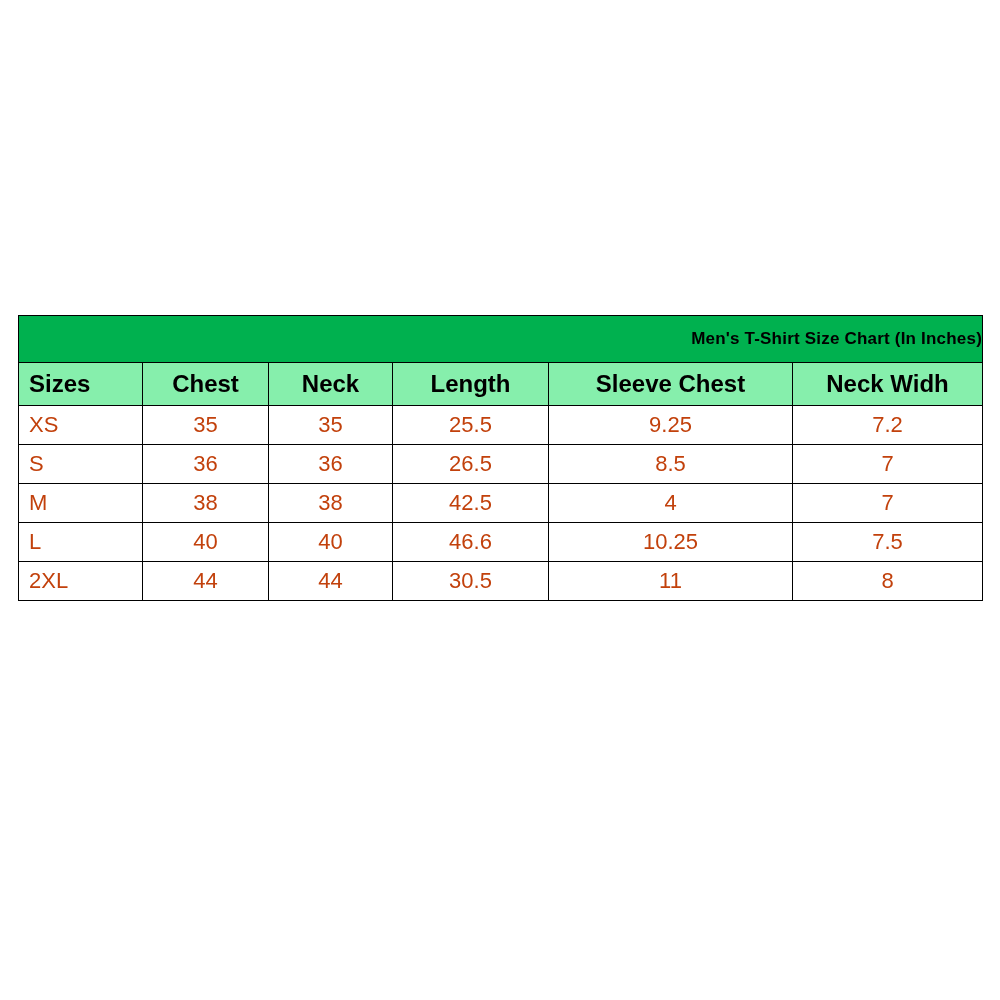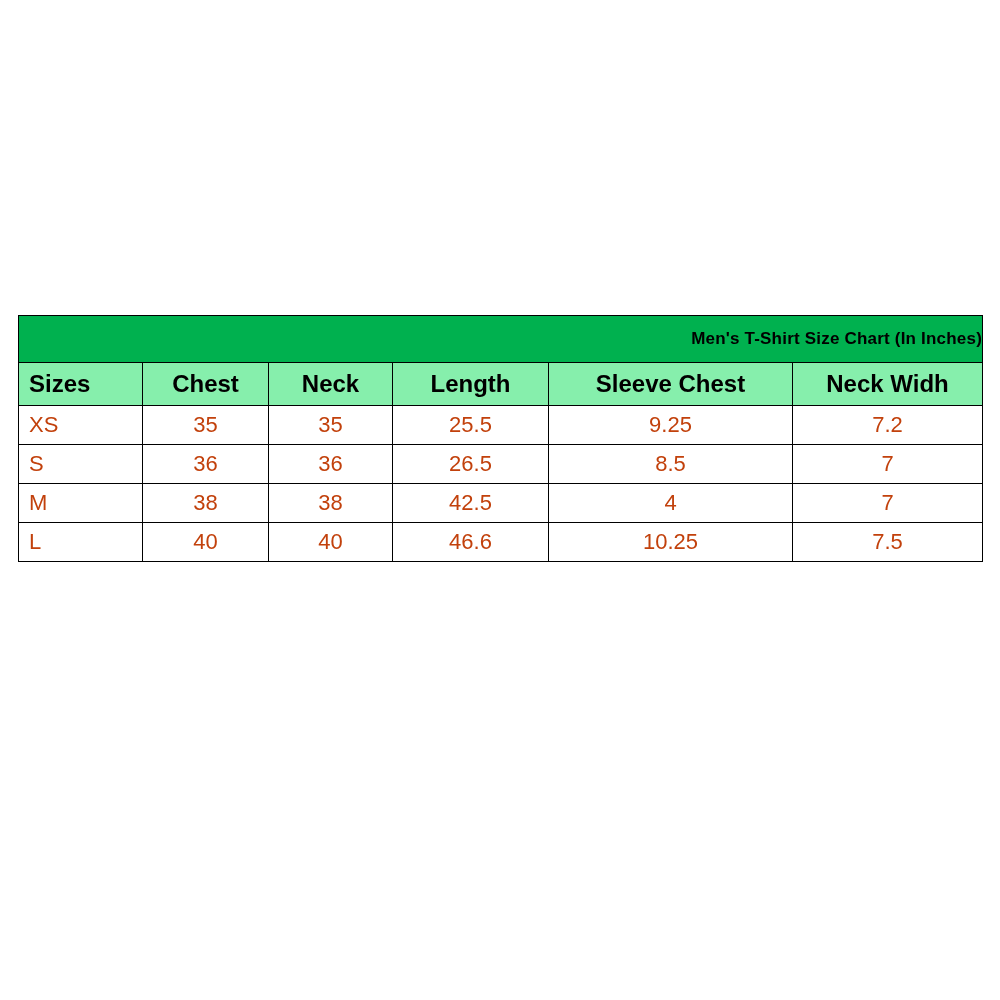--- a/index.html
+++ b/index.html
@@ -120,15 +120,23 @@
         <td class="data-cell">7</td>
       </tr>
       <tr>
         <td class="data-cell first">L</td>
         <td class="data-cell">40</td>
         <td class="data-cell">40</td>
         <td class="data-cell">46.6</td>
         <td class="data-cell">10.25</td>
         <td class="data-cell">7.5</td>
       </tr>
+      <tr>
+        <td class="data-cell first">2XL</td>
+        <td class="data-cell">44</td>
+        <td class="data-cell">44</td>
+        <td class="data-cell">30.5</td>
+        <td class="data-cell">11</td>
+        <td class="data-cell">8</td>
+      </tr>
     </tbody>
   </table>
 </div>
 
 </body></html>

